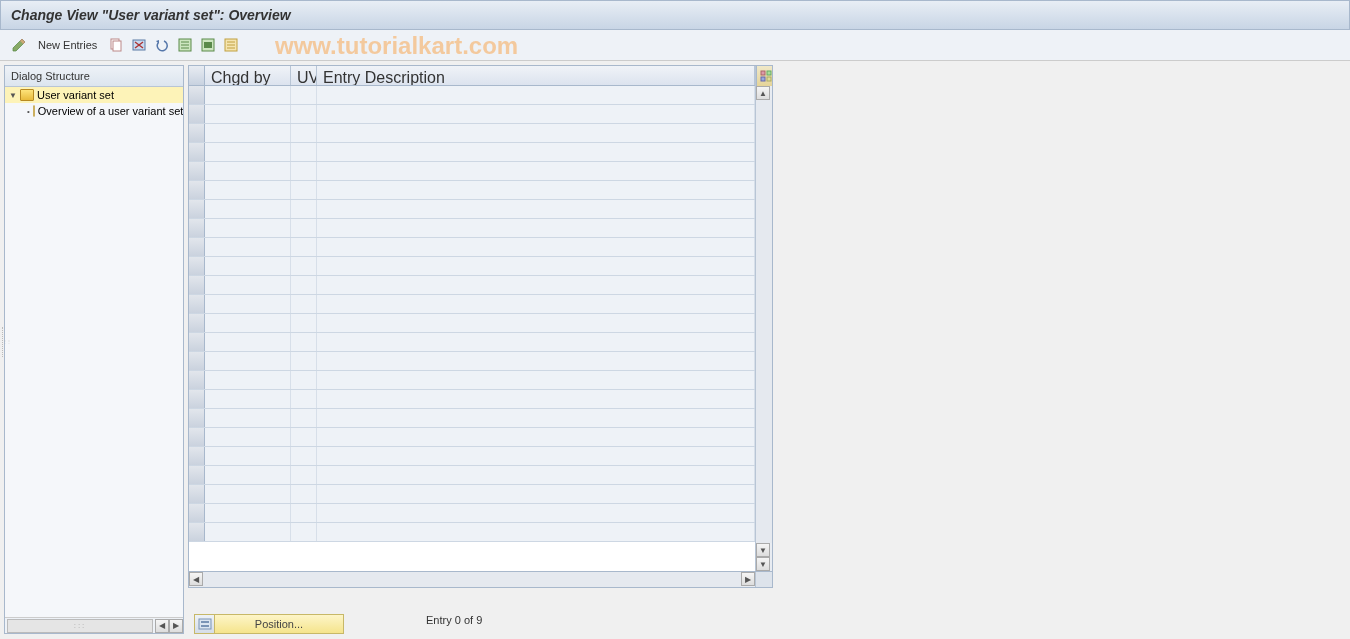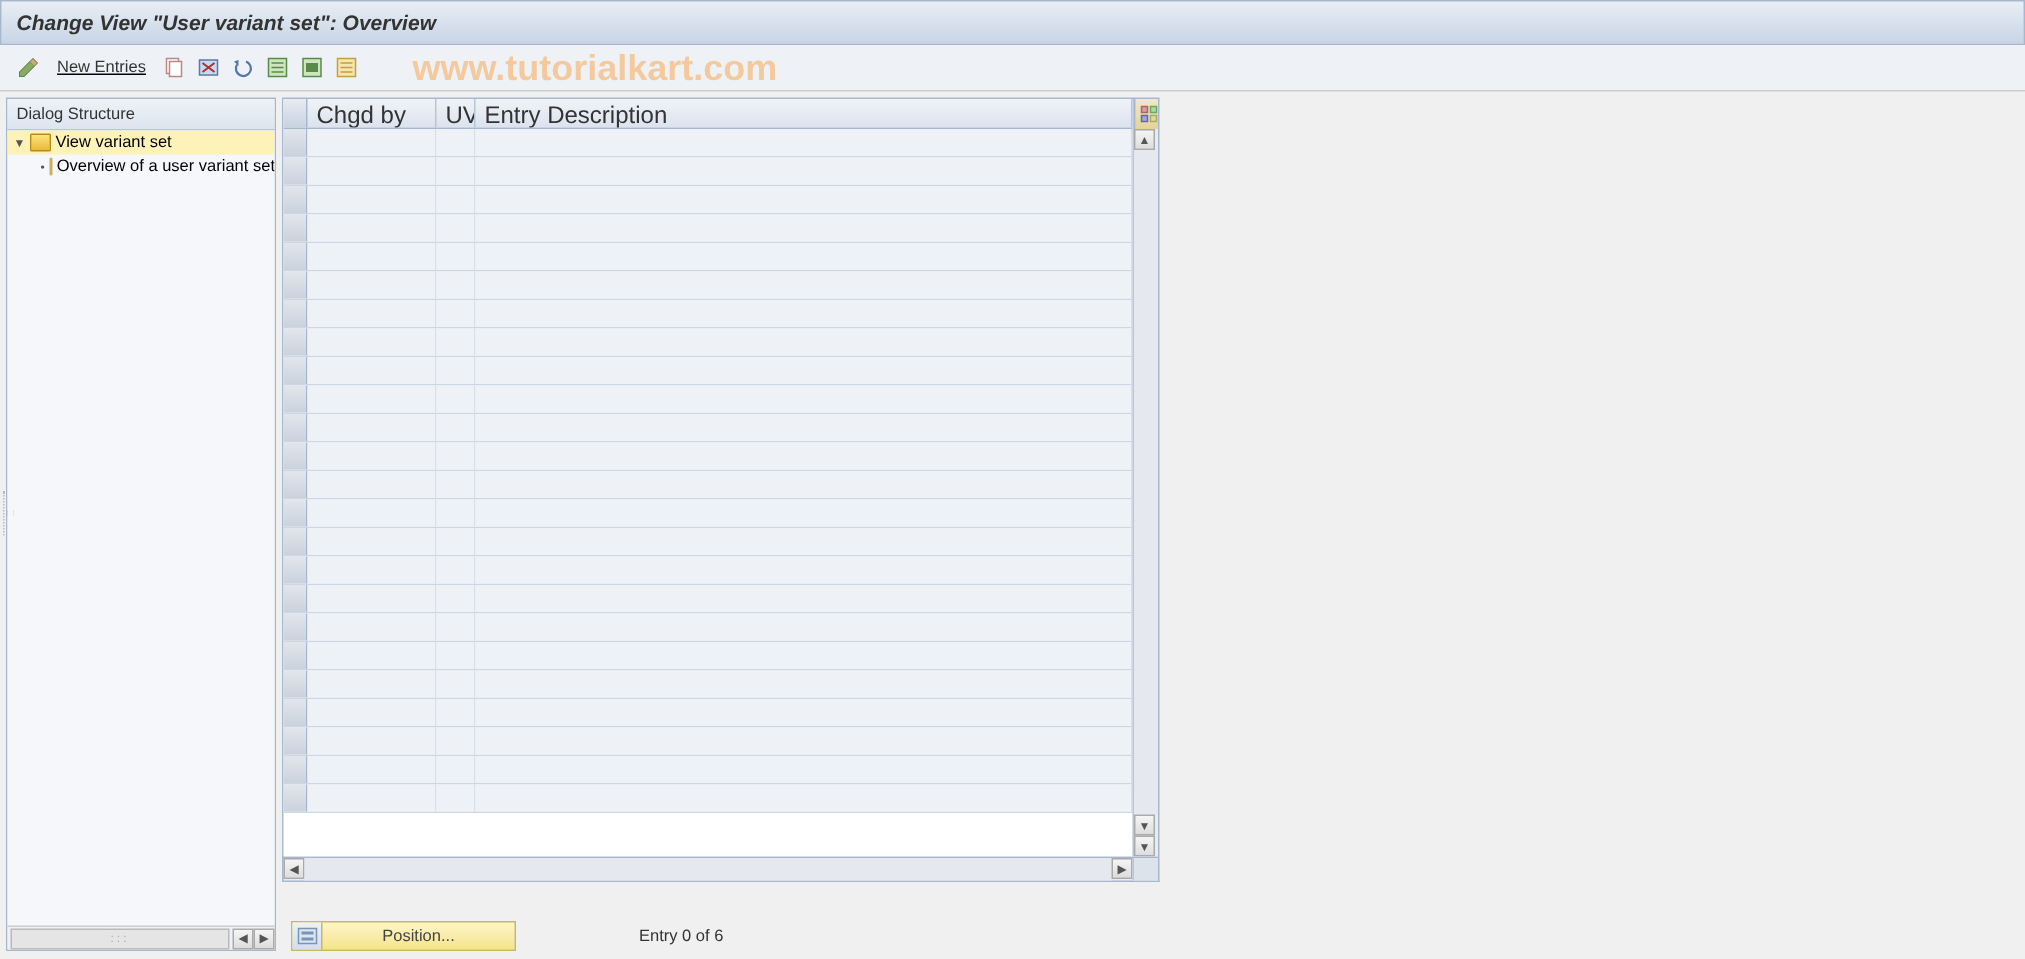--- a/index.html
+++ b/index.html
@@ -22,21 +22,20 @@
       color: #333;
     }
     .toolbar {
       display: flex;
       align-items: center;
       gap: 5px;
       padding: 6px 10px;
       background: #eef2f7;
       border-bottom: 1px solid #ccc;
       position: relative;
-      text-decoration: underline;
     }
     .toolbar-btn {
       display: inline-flex;
       align-items: center;
       justify-content: center;
       width: 18px;
       height: 18px;
       cursor: pointer;
     }
     .toolbar-text {
@@ -220,21 +219,21 @@
       height: 16px;
       border: 1px solid #a8b8cc;
       border-top: none;
       display: flex;
       background: #e8ecf2;
     }
     .hscroll-track { flex: 1; background: #e5e9ef; }
     .bottom-bar {
       margin-top: 26px;
       display: flex;
-      align-items: center;
+      align-items: flex-start;
       gap: 12px;
       padding: 0 6px;
     }
     .position-btn {
       display: flex;
       align-items: center;
       background: linear-gradient(to bottom, #fdf5c8, #f5e48c);
       border: 1px solid #c7b868;
       height: 20px;
       width: 150px;
@@ -304,21 +303,21 @@
   <div class="watermark">www.tutorialkart.com</div>
 </div>
 
 <div class="main-area">
   <div class="left-panel">
     <div class="left-panel-header">Dialog Structure</div>
     <div class="tree">
       <div class="tree-item selected">
         <span class="tree-toggle">▼</span>
         <span class="folder-icon folder-open"></span>
-        <span>View variant set</span>
+        <span>User variant set</span>
       </div>
       <div class="tree-item child">
         <span class="tree-bullet">•</span>
         <span class="folder-icon folder-closed"></span>
         <span>Overview of a user variant set</span>
       </div>
     </div>
     <div class="resize-handle">⋮⋮</div>
     <div class="left-scroll">
       <div class="left-scroll-track">:::</div>
@@ -509,16 +508,16 @@
       <div class="position-btn">
         <div class="position-icon">
           <svg width="14" height="14" viewBox="0 0 14 14">
               <rect x="1" y="2" width="12" height="10" fill="#dbe5f0" stroke="#7a94b5"></rect>
               <rect x="3" y="4" width="8" height="2" fill="#7a94b5"></rect>
               <rect x="3" y="8" width="8" height="2" fill="#7a94b5"></rect>
             </svg>
         </div>
         <span class="position-text">Position...</span>
       </div>
-      <span class="entry-text">Entry 0 of 6</span>
+      <span class="entry-text">Entry 0 of 9</span>
     </div>
   </div>
 </div>
 
 </body></html>

